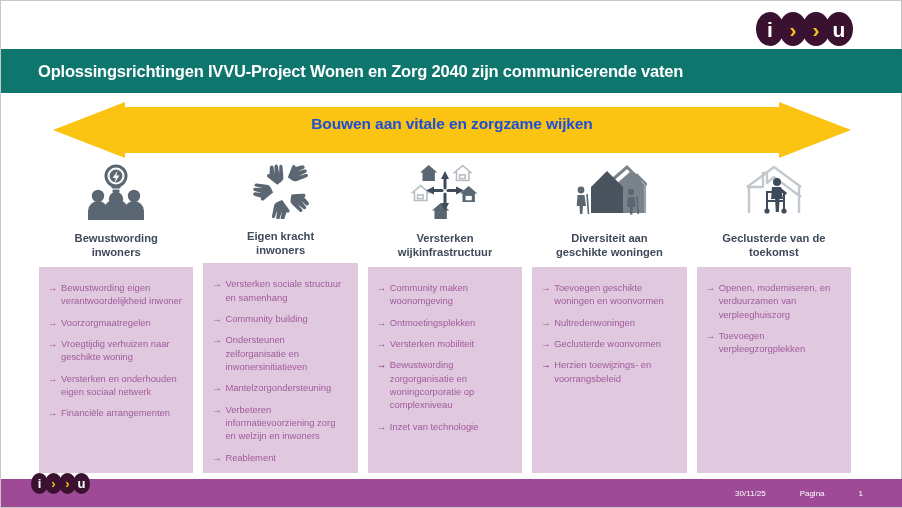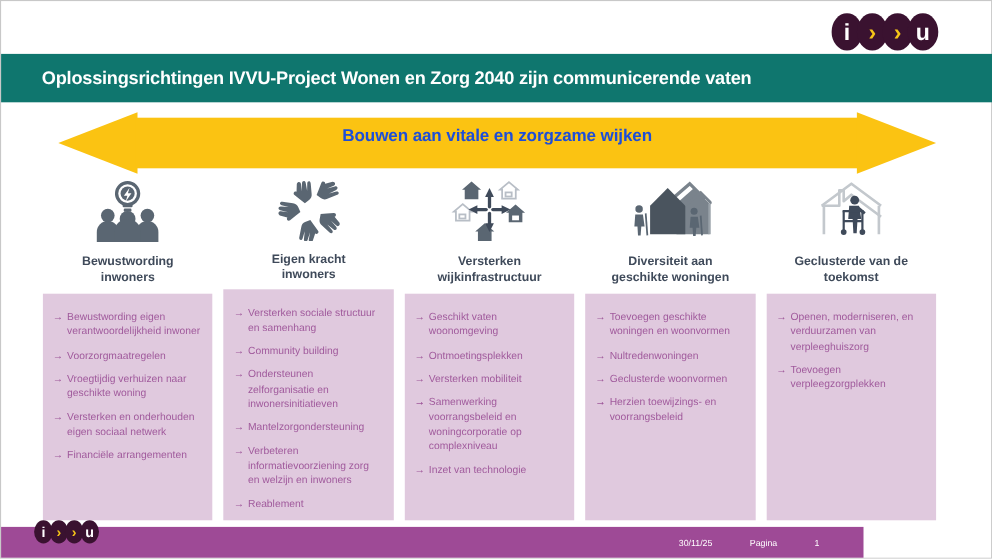--- a/index.html
+++ b/index.html
@@ -115,21 +115,21 @@
     margin-bottom:8px;
   }
   .card li .ar {
     position:absolute; left:0; top:0;
     color:#A05A9C;
     font-size:9.4px;
   }
 
   
   #footer-band {
-    position:absolute; left:0; bottom:0; width:784px; height:28px;
+    position:absolute; left:0; bottom:0; width:902px; height:28px;
     background:#9E4A96;
   }
   #footer-logo { position:absolute; left:30px; bottom:13px; z-index:3; }
   #footer-meta {
     position:absolute; right:40px; top:0; height:28px;
     display:flex; align-items:center; gap:34px;
     color:#ffffff; font-size:8px;
   }
 </style>
 </head>
@@ -263,25 +263,25 @@
           <polygon points="16,27.5 24,23.5 24,31.5" fill="#3F4A5A"></polygon>
           <polygon points="54,27.5 46,23.5 46,31.5" fill="#3F4A5A"></polygon>
         </svg>
       </div>
       <div class="col-head">
         <span>Versterken</span><br>
         <span>wijkinfrastructuur</span>
       </div>
       <div class="card">
         <ul>
-          <li><span class="ar">→</span><span>Geschikt vaten woonomgeving</span></li>
+          <li><span class="ar">→</span><span>Community maken woonomgeving</span></li>
           <li><span class="ar">→</span><span>Ontmoetingsplekken</span></li>
           <li><span class="ar">→</span><span>Versterken mobiliteit</span></li>
           <li><span class="ar">→</span></li>
-          <li><span class="ar">→</span><span>Samenwerking voorrangsbeleid en woningcorporatie op complexniveau</span></li>
+          <li><span class="ar">→</span><span>Bewustwording zorgorganisatie en woningcorporatie op complexniveau</span></li>
           <li><span class="ar">→</span><span>Inzet van technologie</span></li>
         </ul>
       </div>
     </div>
 
     <div class="column">
       <div class="icon-slot">
         <svg width="76" height="58" viewBox="0 0 76 58" fill="#5A6672" aria-hidden="true">
 
           <path d="M44 22 L60 8 L74 22 v28 H44 z" fill="#7A838C"></path>

